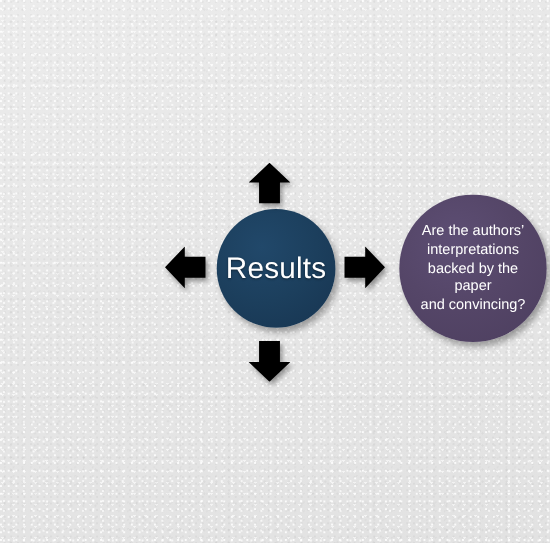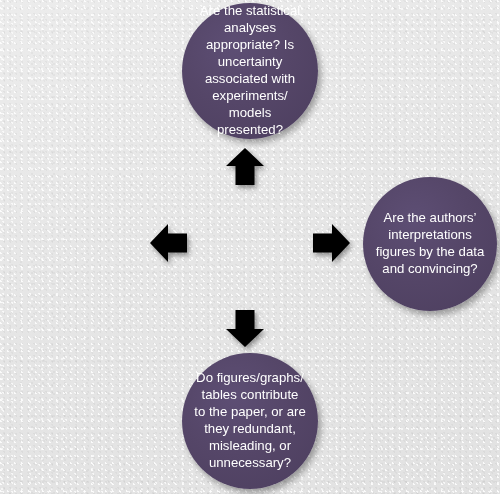--- a/index.html
+++ b/index.html
@@ -81,47 +81,33 @@
   #arrow-down  { left: 226px; top: 310px; width: 38px; height: 37px; }
   #arrow-left  { left: 150px; top: 224px; width: 37px; height: 38px; }
   #arrow-right { left: 313px; top: 224px; width: 37px; height: 38px; }
   .arrow svg { display: block; width: 100%; height: 100%; }
 </style>
 </head>
 <body>
 
 <div id="canvas">
 
-  <div class="node node-outer" id="node-top">
-    <span class="node-label">Are the statistical
-analyses
-appropriate? Is
-uncertainty
-associated with
-experiments/
-models presented?</span>
-  </div>
 
   <div class="node node-outer" id="node-right">
     <span class="node-label">Are the authors’
 interpretations
-figures by the data
+backed by the paper
 and convincing?</span>
   </div>
 
-  <div class="node node-outer" id="node-bottom">
-    <span class="node-label">Do figures/graphs/
-tables contribute
-to the paper, or are
-they redundant,
-misleading, or
-unnecessary?</span>
-  </div>
 
 
+  <div class="node node-center" id="node-center">
+    <span class="node-label">Results</span>
+  </div>
 
   <div class="arrow" id="arrow-up">
     <svg viewBox="0 0 38 37" xmlns="http://www.w3.org/2000/svg">
       <polygon points="19,0 38,18 28.5,18 28.5,37 9.5,37 9.5,18 0,18" fill="#000000"></polygon>
     </svg>
   </div>
 
   <div class="arrow" id="arrow-right">
     <svg viewBox="0 0 37 38" xmlns="http://www.w3.org/2000/svg">
       <polygon points="37,19 19,38 19,28.5 0,28.5 0,9.5 19,9.5 19,0" fill="#000000"></polygon>

